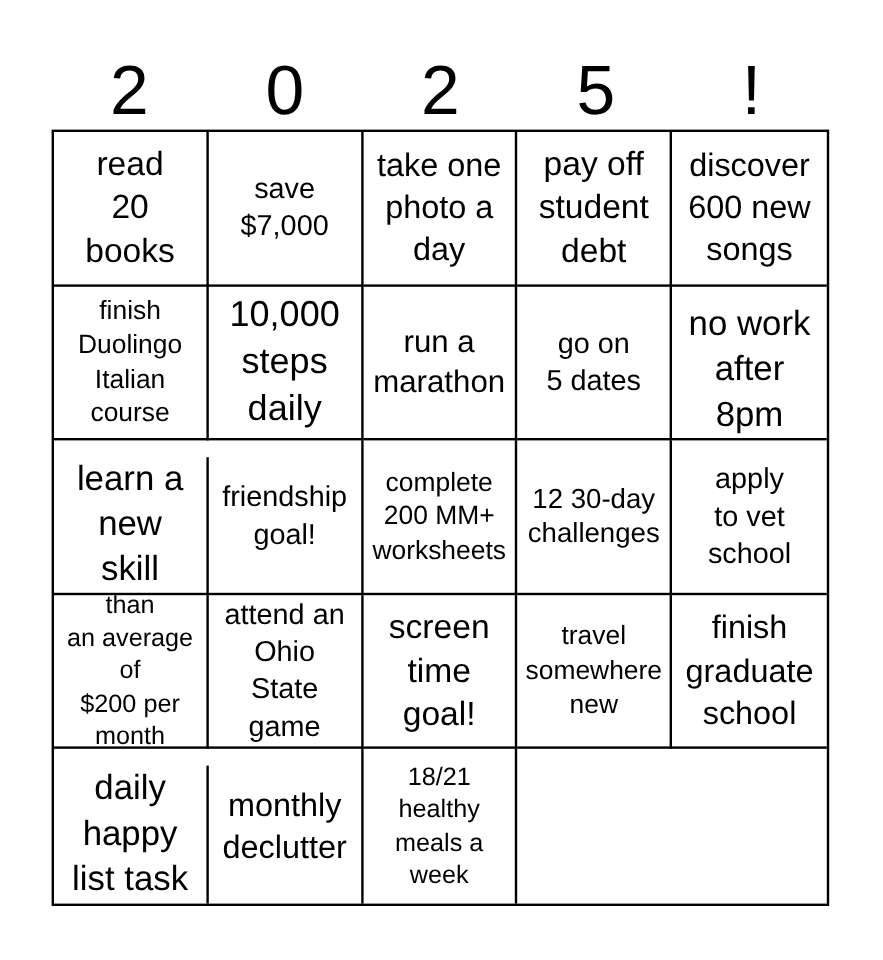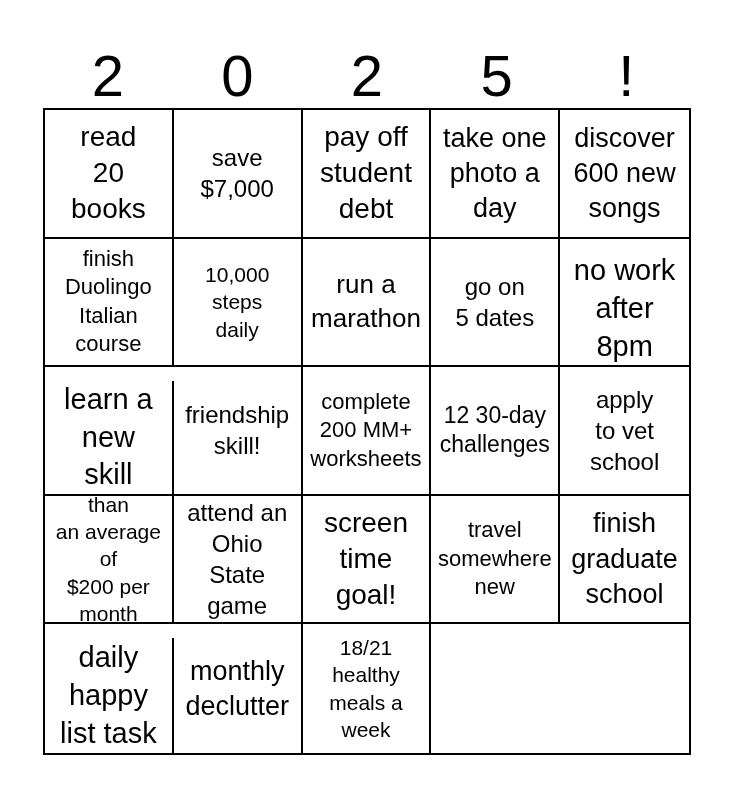--- a/index.html
+++ b/index.html
@@ -62,21 +62,21 @@
   .cell:nth-child(n+21) { border-bottom: none; }
   .fs16 { font-size: 21px; }
   .fs21 { font-size: 21px; }
   .fs22 { font-size: 22px; }
   .fs23 { font-size: 23px; }
   .fs24 { font-size: 24px; }
   .fs26 { font-size: 26px; }
   .fs27 { font-size: 27px; }
   .fs28 { font-size: 28px; }
   .fs29 { font-size: 29px; margin-top: 14px; }
-  .fs30 { font-size: 21px; }
+  .fs30 { font-size: 30px; }
   .fs31 { font-size: 24px; }
   .fs32 { font-size: 28px; }
   .fs46 { font-size: 46px; line-height: 1.25; }
 </style>
 </head>
 <body>
 
 <div class="sheet">
 
   <div class="title-row">
@@ -86,26 +86,26 @@
     <div class="title-letter">5</div>
     <div class="title-letter">!</div>
   </div>
 
   <div class="board">
     <div class="cell fs28">read
 20
 books</div>
     <div class="cell fs31">save
 $7,000</div>
+    <div class="cell fs27">take one
+photo a
+day</div>
     <div class="cell fs28">pay off
 student
 debt</div>
-    <div class="cell fs27">take one
-photo a
-day</div>
     <div class="cell fs27">discover
 600 new
 songs</div>
 
     <div class="cell fs22">finish
 Duolingo
 Italian
 course</div>
     <div class="cell fs30">10,000
 steps
@@ -115,21 +115,21 @@
     <div class="cell fs31">go on
 5 dates</div>
     <div class="cell fs29">no work
 after
 8pm</div>
 
     <div class="cell fs29">learn a
 new
 skill</div>
     <div class="cell fs24">friendship
-skill!</div>
+goal!</div>
     <div class="cell fs22">complete
 200 MM+
 worksheets</div>
     <div class="cell fs23">12 30-day
 challenges</div>
 
     <div class="cell fs31">apply
 to vet
 school</div>
     <div class="cell fs16">spend less than

